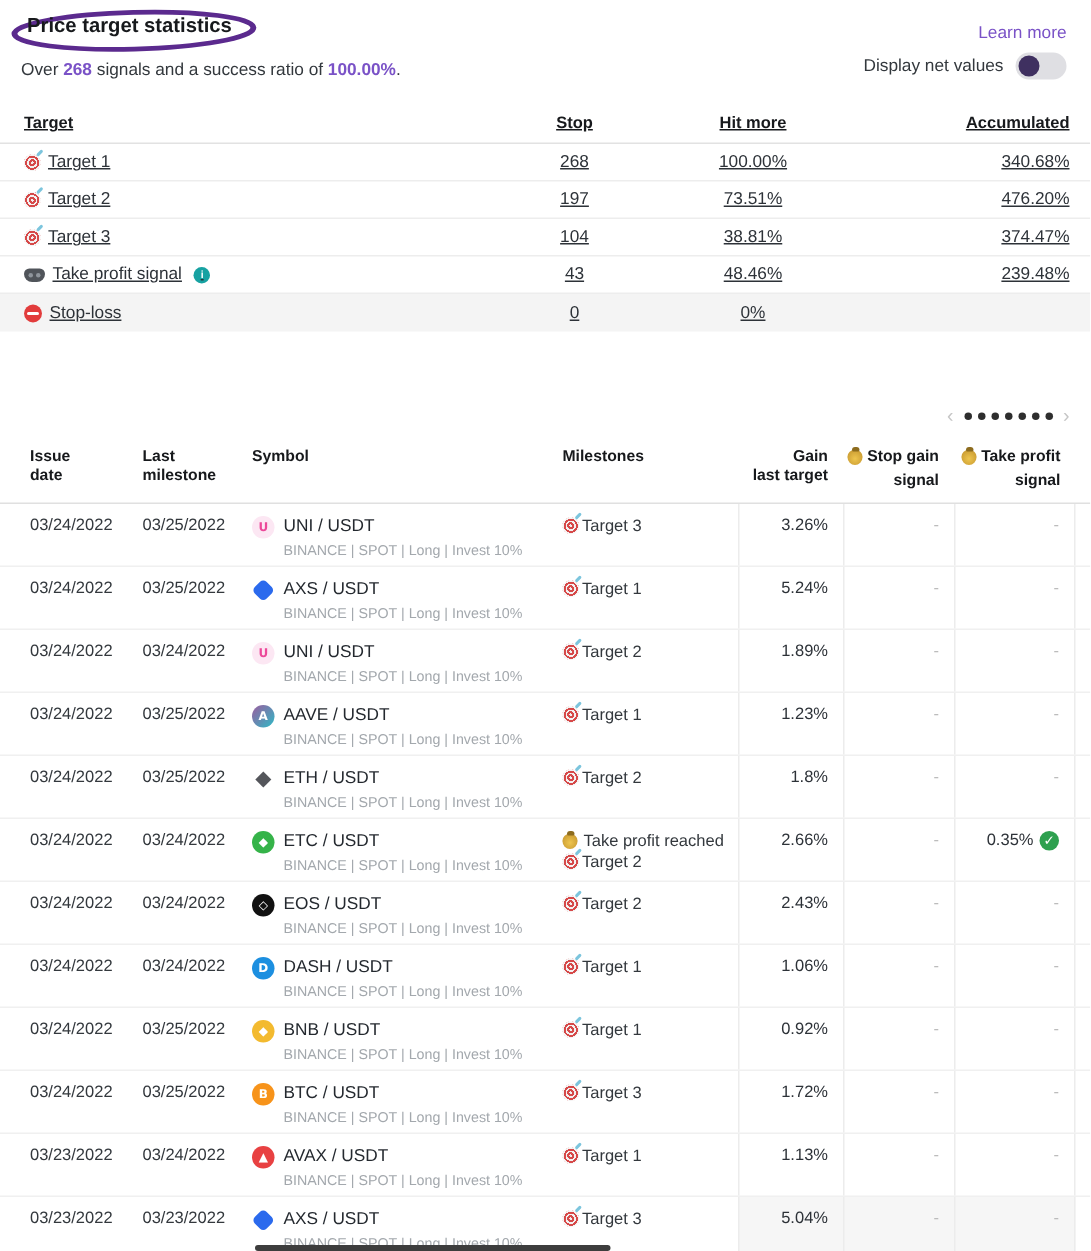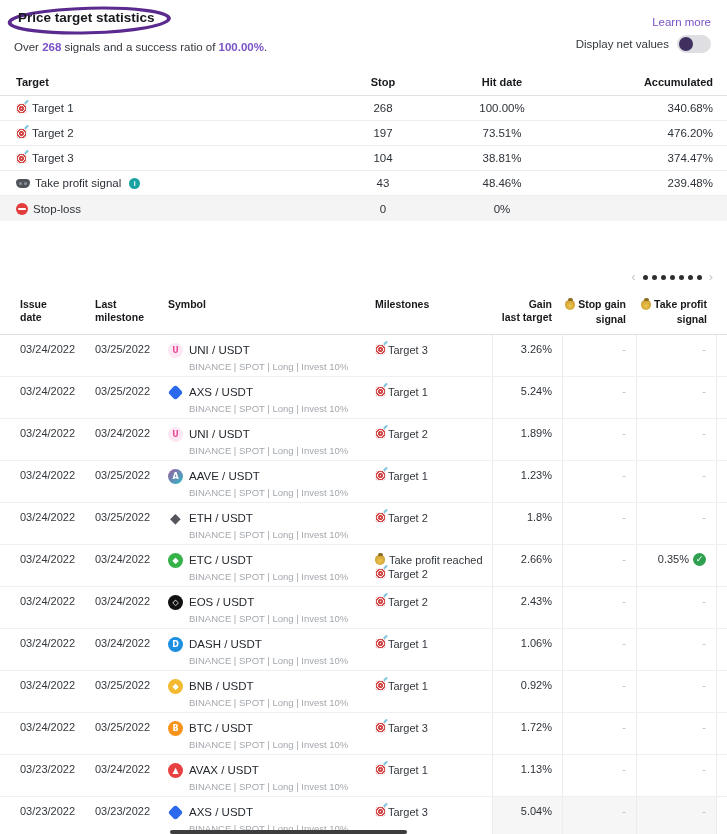--- a/index.html
+++ b/index.html
@@ -16,21 +16,21 @@
   .sub-row { display:flex; justify-content:space-between; align-items:flex-end; padding:2px 16px 0 14px; }
   .subtitle { font-size:11.5px; color:#33383d; }
   .purple-num { color:#7a52c7; font-weight:700; }
   .net-group { display:flex; align-items:center; gap:8px; }
   .net-label { font-size:11.5px; color:#33383d; }
   .toggle { width:34px; height:18px; border-radius:9px; background:#dfdfe3; position:relative; cursor:pointer; }
   .toggle .knob { position:absolute; left:2px; top:2px; width:14px; height:14px; border-radius:50%; background:#3f3060; }
 
   
   .stats { margin-top:16px; }
-  .st-grid { display:grid; grid-template-columns:1fr 100px 138px 142px; align-items:center; padding:0 14px 0 16px; }
+  .st-grid { display:grid; grid-template-columns:1fr 100px 138px 142px; align-items:center; padding:0 14px 0 16px;text-decoration:underline; }
   .st-head { height:27px; border-bottom:1px solid #e2e2e2; font-weight:700; font-size:11px; color:#17191c; }
   .st-row { height:25px; border-bottom:1px solid #ededed; font-size:11.5px; color:#2d3238; }
   .st-row.hl { background:#f4f4f4; border-bottom:none; }
   .st-c2 { text-align:center; }
   .st-c3 { text-align:center; }
   .st-c4 { text-align:right; }
   .st-label { display:inline-flex; align-items:center; gap:5px; }
 
   
   .pager { display:flex; justify-content:flex-end; align-items:center; gap:7px; padding:0 14px; margin-top:49px; height:14px; }
@@ -105,21 +105,21 @@
       <div class="toggle">
           <div class="knob"></div>
         </div>
     </div>
   </div>
 
   <div class="stats">
     <div class="st-grid st-head">
       <div>Target</div>
       <div class="st-c2">Stop</div>
-      <div class="st-c3">Hit date</div>
+      <div class="st-c3">Hit more</div>
       <div class="st-c4">Accumulated</div>
     </div>
     <div id="stats-body">
         <div class="st-grid st-row">
           <div class="st-label">
             <span class="ic ic-target"></span>
             <span>Target 1</span>
           </div>
           <div class="st-c2">268</div>
           <div class="st-c3">100.00%</div>

